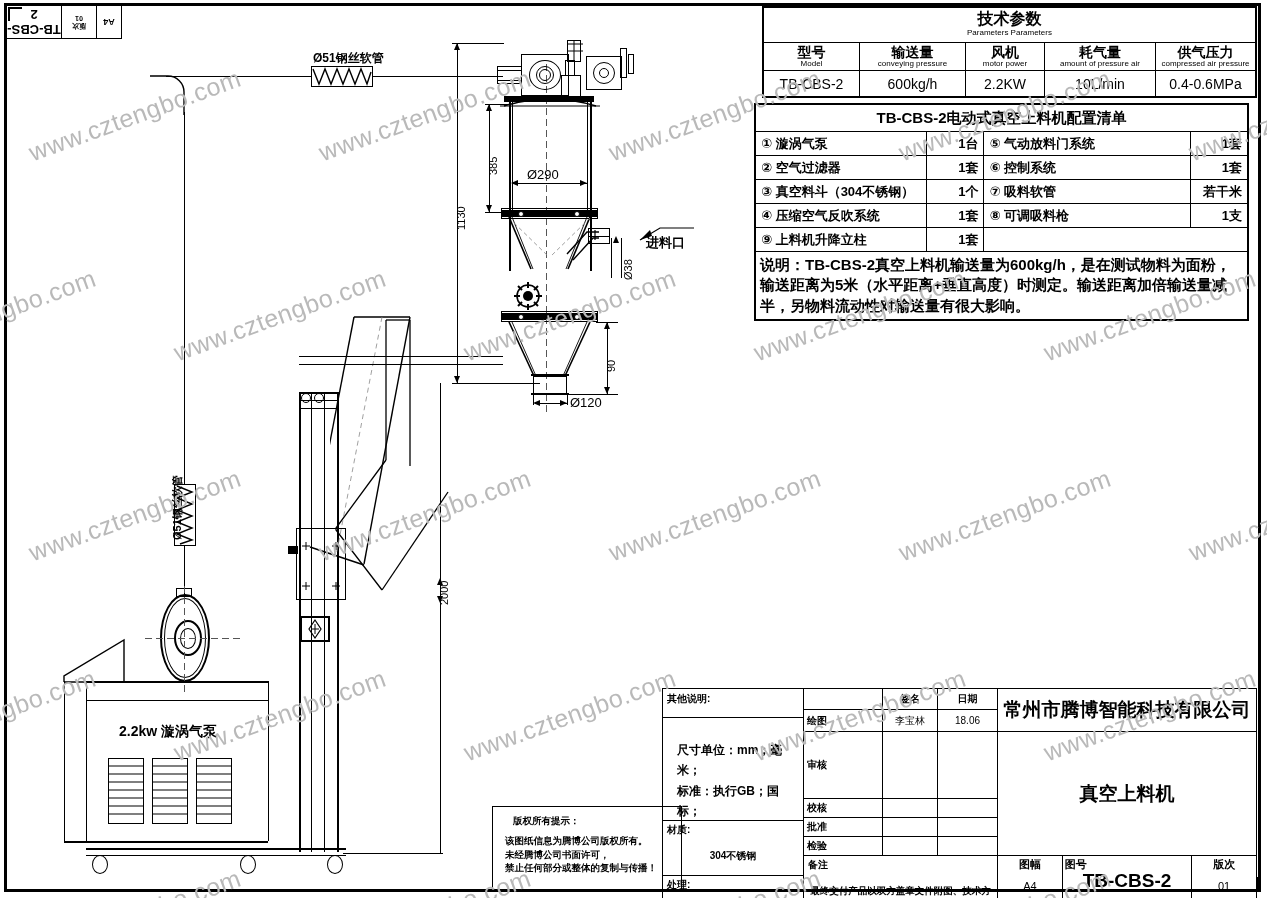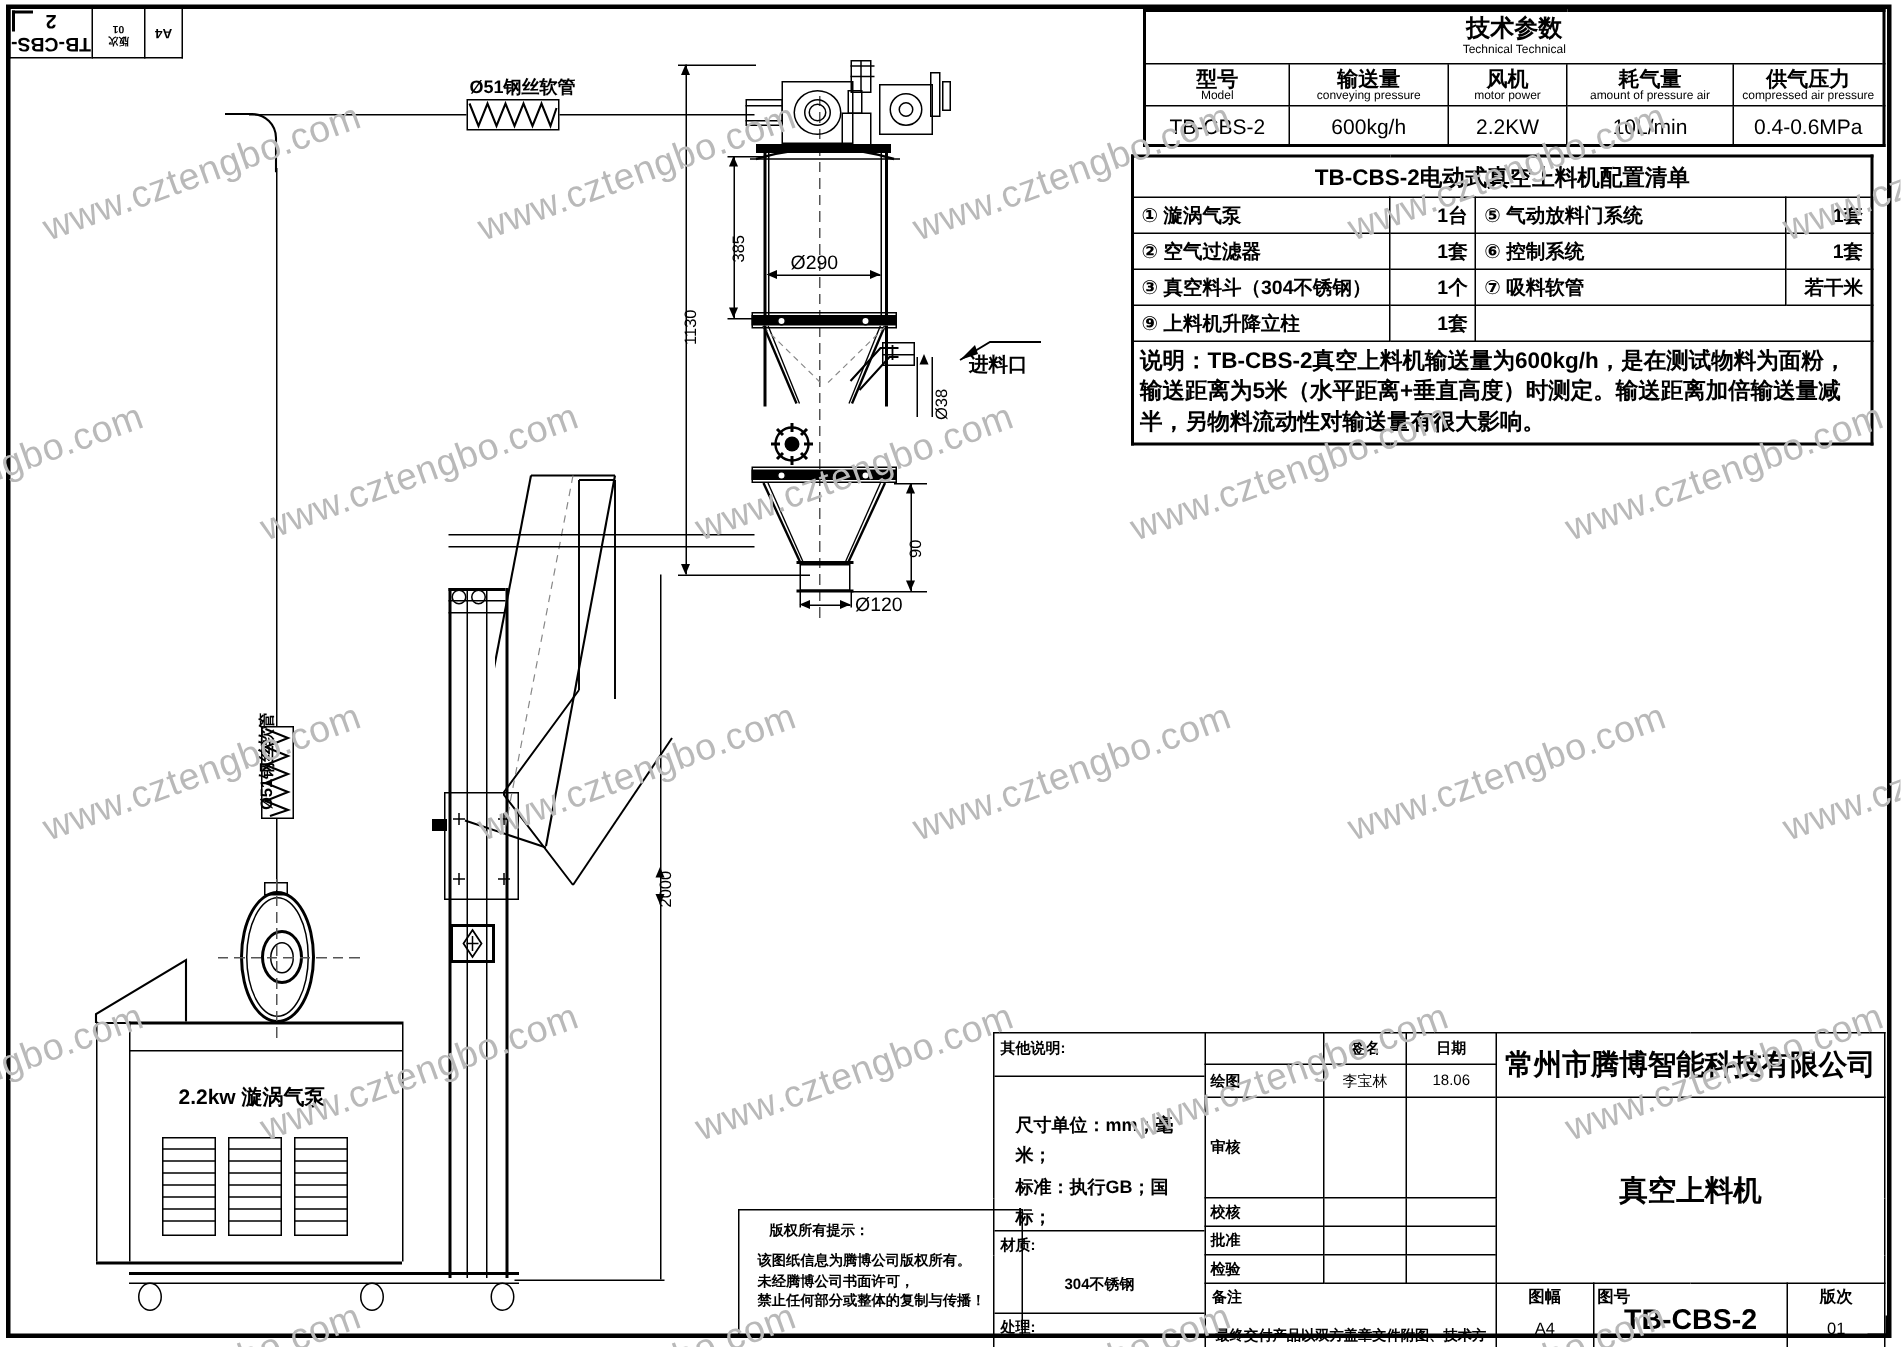--- a/index.html
+++ b/index.html
@@ -379,21 +379,21 @@
     </svg>
     <div class="lbl" style="left:646px;top:234px;font-size:13px;">进料口</div>
 
   </div>
 
   <table id="tech">
     <tbody>
         <tr>
       <td colspan="5" style="height:30px;padding:2px 0;">
         <div class="cn" style="font-size:16px;font-family:Liberation Mono, monospace;">技术参数</div>
-        <div class="en">Technical Technical</div>
+        <div class="en">Parameters Parameters</div>
       </td>
     </tr>
     <tr>
       <td style="width:95px;height:27px;">
         <div class="cn">型号</div>
         <div class="en">Model</div>
       </td>
       <td style="width:105px;">
         <div class="cn">输送量</div>
         <div class="en">conveying pressure</div>
@@ -454,20 +454,32 @@
       <td>
         <span>③</span>
         <span>真空料斗（304不锈钢）</span>
       </td>
       <td class="num">1个</td>
       <td>
         <span>⑦</span>
         <span>吸料软管</span>
       </td>
       <td class="num">若干米</td>
+    </tr>
+    <tr>
+      <td>
+        <span>④</span>
+        <span>压缩空气反吹系统</span>
+      </td>
+      <td class="num">1套</td>
+      <td>
+        <span>⑧</span>
+        <span>可调吸料枪</span>
+      </td>
+      <td class="num">1支</td>
     </tr>
     <tr>
       <td>
         <span>⑨</span>
         <span>上料机升降立柱</span>
       </td>
       <td class="num">1套</td>
       <td style="border-right:none;border-bottom:none;"></td>
       <td style="border-left:none;border-bottom:none;"></td>
     </tr>

